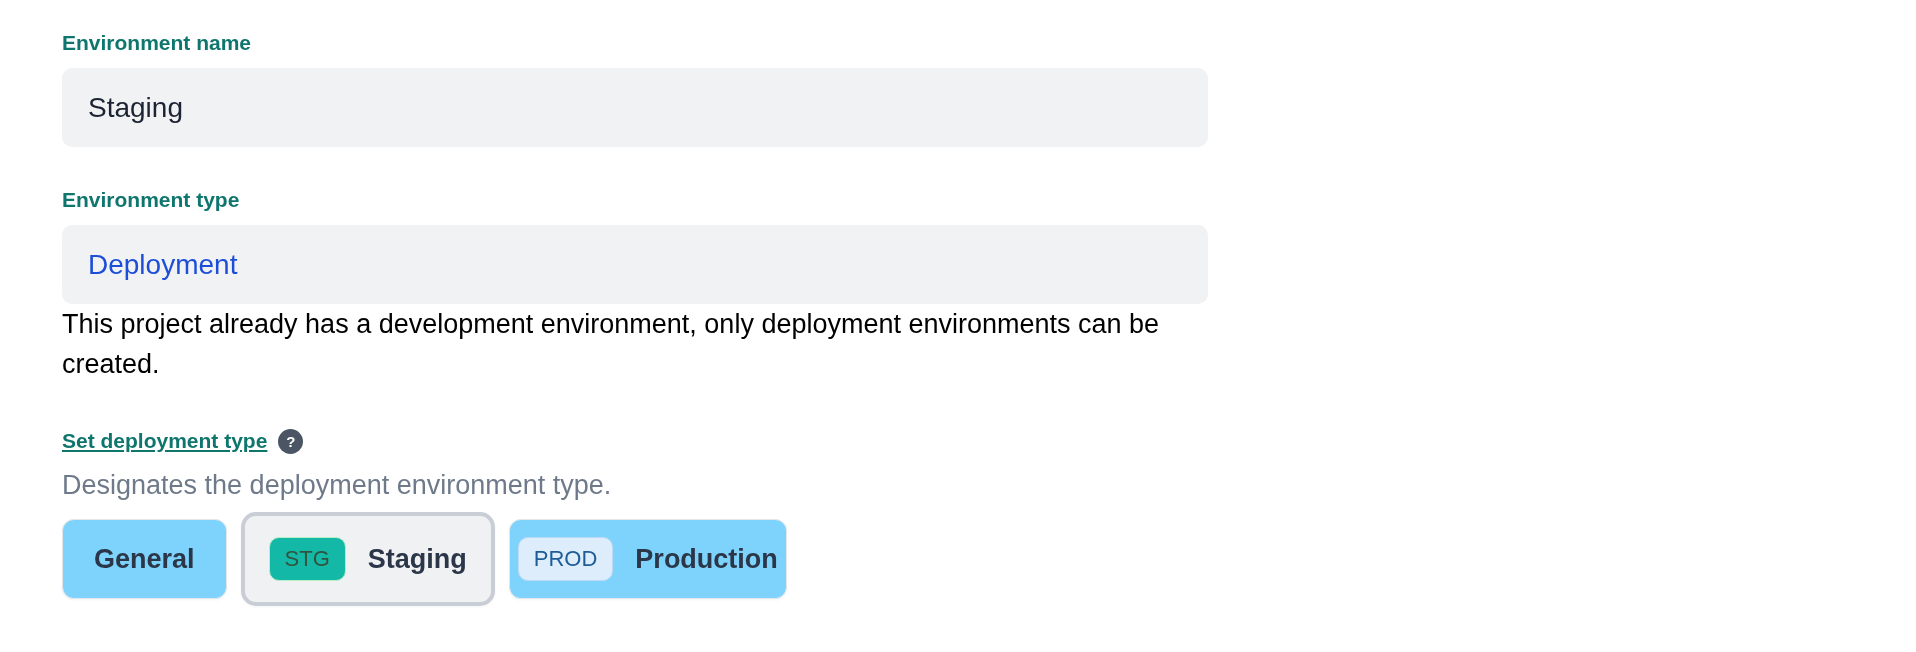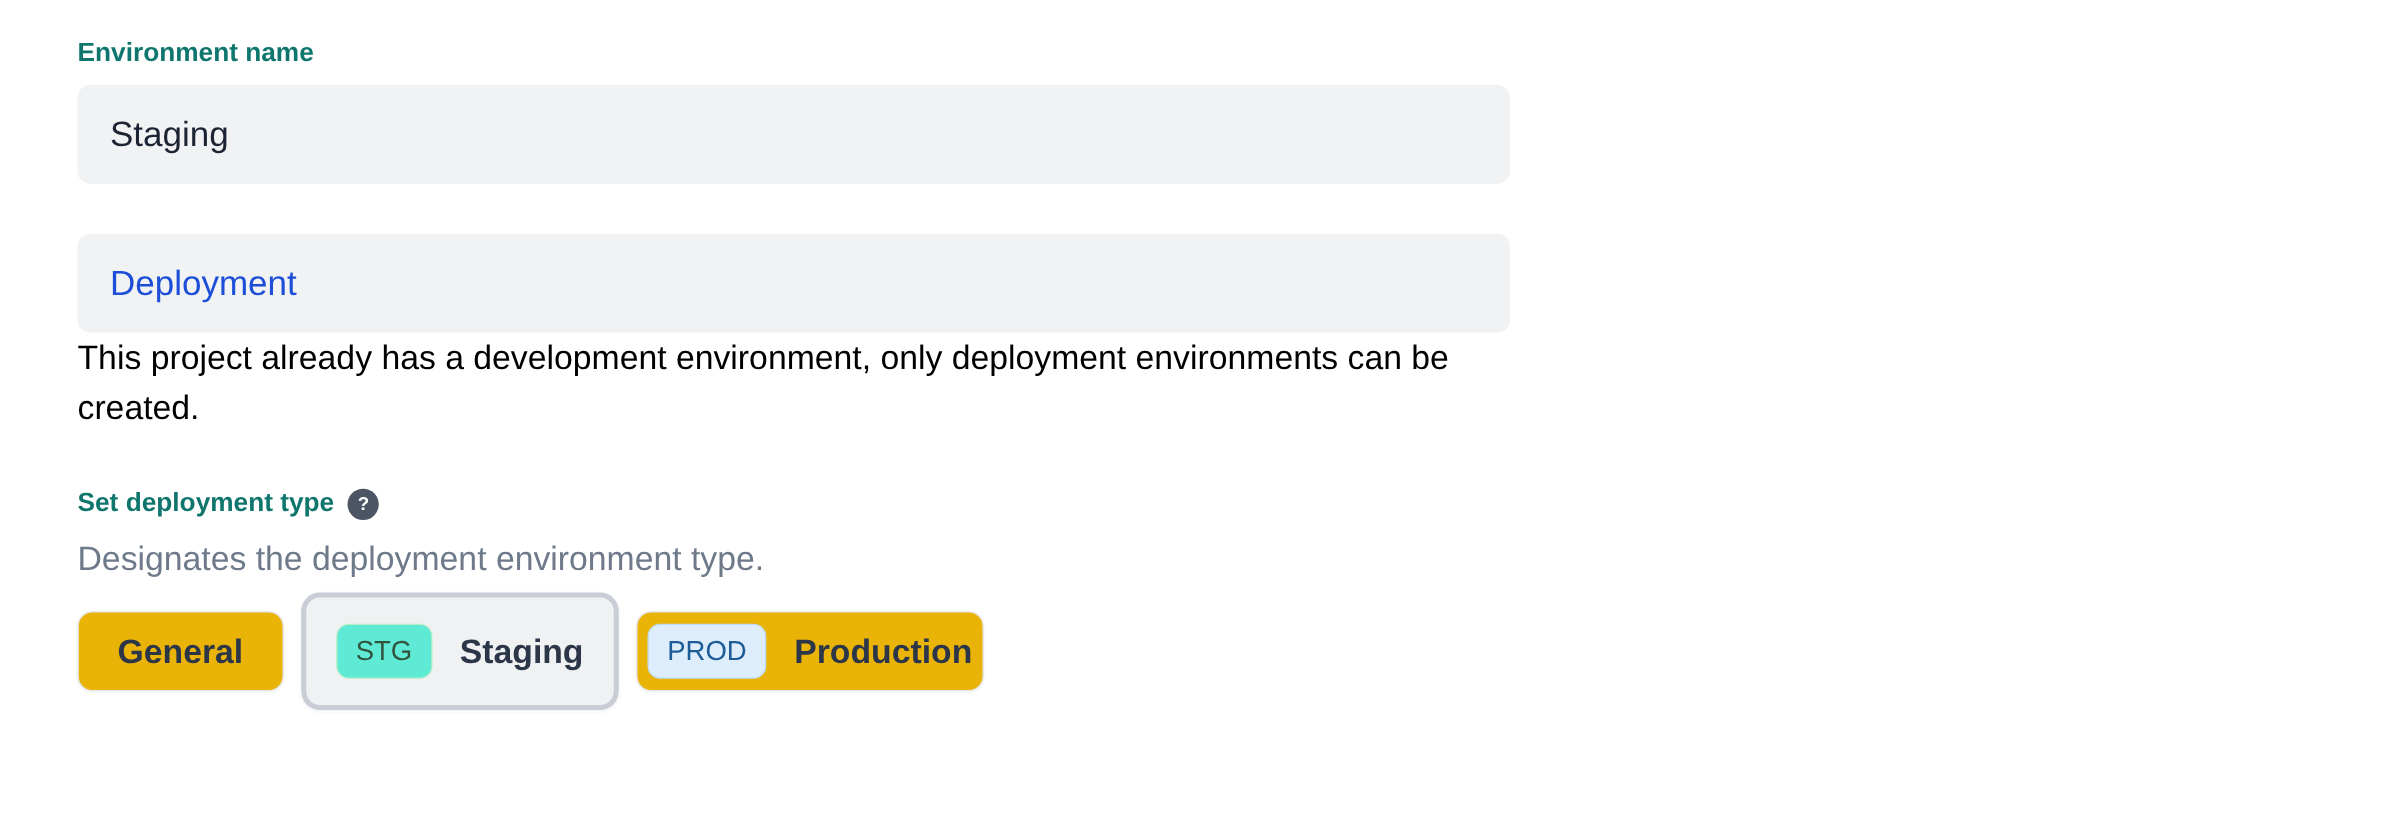--- a/index.html
+++ b/index.html
@@ -54,21 +54,21 @@
     color: #000000;
     max-width: 1146px;
     margin-bottom: 44px;
   }
 
   .label-row {
     display: flex;
     align-items: center;
     margin-bottom: 14px;
   }
-  .label-row .field-label { margin: 0; }
+  .label-row .field-label { margin: 0; text-decoration: underline; }
   .help-badge {
     display: inline-flex;
     align-items: center;
     justify-content: center;
     width: 25px; height: 25px;
     border-radius: 50%;
     background: #4b5563;
     color: #ffffff;
     font-size: 15px;
     font-weight: 700;
@@ -85,22 +85,22 @@
   }
 
   .options-row {
     display: flex;
     align-items: center;
     gap: 14px;
   }
   .option-btn {
     display: flex;
     align-items: center;
-    height: 64px;
-    background: #eab308;
+    height: 80px;
+    background: #7dd3fc;
     border: 1px solid #e4e6ea;
     border-radius: 12px;
     box-shadow: 0 1px 3px rgba(20, 30, 50, 0.05);
     padding: 0 31px;
     font-size: 27px;
     font-weight: 700;
     color: #2b3649;
     cursor: pointer;
   }
   .option-btn.with-badge { padding: 0 8px; gap: 22px; }
@@ -115,41 +115,42 @@
     display: inline-flex;
     align-items: center;
     justify-content: center;
     height: 44px;
     padding: 0 15px;
     border-radius: 10px;
     font-size: 22px;
     font-weight: 400;
   }
   .env-badge.stg {
-    background: #5eead4;
+    background: #14b8a6;
     border: 1px solid #b7eec6;
     color: #31543f;
   }
   .env-badge.prod {
     background: #ddedfb;
     border: 1px solid #bcdaf3;
     color: #1e5c97;
   }
 </style>
 </head>
 <body>
 
 <div class="layout">
 
 
   <div class="form-col">
 
     <label class="field-label tight">Environment name</label>
     <input type="text" class="text-input name-input" value="Staging" style="">
 
+    <label class="field-label tight">Environment type</label>
     <input type="text" class="text-input type-input" value="Deployment" style="">
 
     <p class="help-text">This project already has a development environment, only deployment environments can be created.</p>
 
     <div class="label-row">
       <span class="field-label">Set deployment type</span>
       <span class="help-badge">?</span>
     </div>
 
     <p class="deploy-desc">Designates the deployment environment type.</p>

